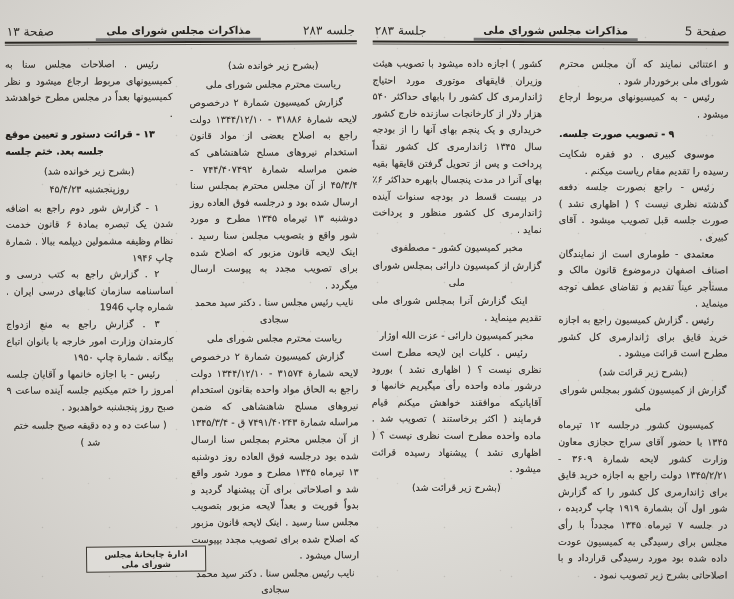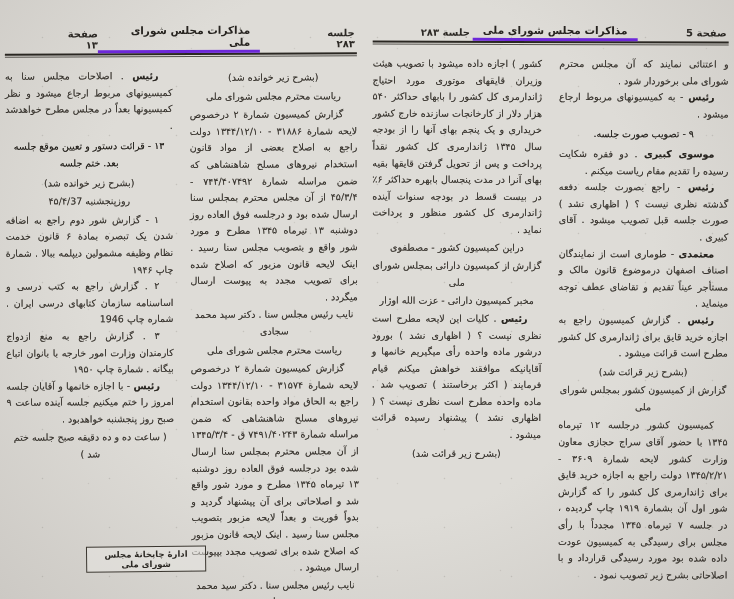--- a/index.html
+++ b/index.html
@@ -21,41 +21,41 @@
   #page12{left:372px;width:356px;transform:rotate(.15deg);}
   .hdr{
     display:flex;justify-content:space-between;align-items:flex-end;
     direction:rtl;position:relative;
     border-bottom:2px solid #2a2722;padding:0 2px 3px;
   }
   .hdr::after{
     content:'';position:absolute;left:0;right:0;bottom:-4px;height:1px;
     background:rgba(42,39,34,.75);
   }
-  .hnum{font-size:10px;font-weight:bold;color:#2c2925;letter-spacing:.5px;margin-left:46px;}
+  .hnum{font-size:12px;font-weight:normal;color:#2c2925;letter-spacing:.5px;}
   .htitle{
     font-size:10.5px;font-weight:bold;color:#26231f;
-    border-bottom:3px solid #6d28d9;padding:0 10px 2px;margin-bottom:-3px;
+    border-bottom:3px solid #737373;padding:0 10px 2px;margin-bottom:-3px;
   }
   .cols{display:flex;direction:rtl;gap:17px;margin-top:13px;}
   .col{
     flex:1;min-width:0;direction:rtl;
     font-size:9.5px;line-height:16.6px;color:#39352f;
     text-align:justify;text-shadow:0 0 .4px rgba(57,53,47,.55);
   }
   .blk{margin:0;}
   .p{text-align:justify;text-indent:14px;}
   .cont{text-align:justify;text-indent:0;}
   .center{text-align:center;text-indent:0;margin:2px 0;}
   .sig{text-align:center;text-indent:0;margin:1px 0;}
   .heading{
-    text-align:center;text-indent:0;font-weight:normal;color:#24211c;
+    text-align:left;text-indent:0;font-weight:bold;color:#24211c;
     margin:4px 0 3px;text-shadow:0 0 .5px rgba(36,33,28,.6);
   }
-  .lead{font-weight:bold;color:#2a2722;}
+  .lead{font-weight:normal;color:#2a2722;}
   .stamp{
     position:absolute;top:522px;left:79px;width:120px;
     border:1px solid #3a362f;padding:2px 4px;box-sizing:border-box;
     font-size:8.5px;font-weight:bold;color:#2c2924;text-align:center;
     background:rgba(232,230,225,.55);transform:rotate(-.4deg);
   }
 </style>
 </head>
 <body>
 
@@ -73,22 +73,23 @@
         <div class="blk p"><span class="lead">موسوی کبیری</span> . دو فقره شکایت رسیده را تقدیم مقام ریاست میکنم .</div>
         <div class="blk p"><span class="lead">رئیس</span> - راجع بصورت جلسه دفعه گذشته نظری نیست ؟ ( اظهاری نشد ) صورت جلسه قبل تصویب میشود . آقای کبیری .</div>
         <div class="blk p"><span class="lead">معتمدی</span> - طوماری است از نمایندگان اصناف اصفهان درموضوع قانون مالک و مستأجر عیناً تقدیم و تقاضای عطف توجه مینماید .</div>
         <div class="blk p"><span class="lead">رئیس</span> . گزارش کمیسیون راجع به اجازه خرید قایق برای ژاندارمری کل کشور مطرح است قرائت میشود .</div>
         <div class="blk center">(بشرح زیر قرائت شد)</div>
         <div class="blk center">گزارش از کمیسیون کشور بمجلس شورای ملی</div>
         <div class="blk p">کمیسیون کشور درجلسه ۱۲ تیرماه ۱۳۴۵ با حضور آقای سراج حجازی معاون وزارت کشور لایحه شمارة ۳۶۰۹ - ۱۳۴۵/۲/۲۱ دولت راجع به اجازه خرید قایق برای ژاندارمری کل کشور را که گزارش شور اول آن بشمارة ۱۹۱۹ چاپ گردیده ، در جلسه ۷ تیرماه ۱۳۴۵ مجدداً با رأی مجلس برای رسیدگی به کمیسیون عودت داده شده بود مورد رسیدگی قرارداد و با اصلاحاتی بشرح زیر تصویب نمود .</div>
       </div>
     <div class="col">
         <div class="blk cont">کشور ) اجازه داده میشود با تصویب هیئت وزیران قایقهای موتوری مورد احتیاج ژاندارمری کل کشور را بابهای حداکثر ۵۴۰ هزار دلار از کارخانجات سازنده خارج کشور خریداری و یک پنجم بهای آنها را از بودجه سال ۱۳۴۵ ژاندارمری کل کشور نقداً پرداخت و پس از تحویل گرفتن قایقها بقیه بهای آنرا در مدت پنجسال بابهره حداکثر ۶٪ در بیست قسط در بودجه سنوات آینده ژاندارمری کل کشور منظور و پرداخت نماید .</div>
-        <div class="blk sig">دراین کمیسیون کشور - مصطفوی</div>
+        <div class="blk sig">مخبر کمیسیون کشور - مصطفوی</div>
         <div class="blk center">گزارش از کمیسیون دارائی بمجلس شورای ملی</div>
+        <div class="blk p">اینک گزارش آنرا بمجلس شورای ملی تقدیم مینماید .</div>
         <div class="blk sig">مخبر کمیسیون دارائی - عزت الله اوژار</div>
         <div class="blk p"><span class="lead">رئیس</span> . کلیات این لایحه مطرح است نظری نیست ؟ ( اظهاری نشد ) بورود درشور ماده واحده رأی میگیریم خانمها و آقایانیکه موافقند خواهش میکنم قیام فرمایند ( اکثر برخاستند ) تصویب شد . ماده واحده مطرح است نظری نیست ؟ ( اظهاری نشد ) پیشنهاد رسیده قرائت میشود .</div>
         <div class="blk center">(بشرح زیر قرائت شد)</div>
       </div>
   </div>
 </div>
 
 <div class="page" id="page13">
   <div class="hdr">
     <span class="hnum">جلسه ۲۸۳</span>
@@ -102,21 +103,21 @@
         <div class="blk p">گزارش کمیسیون شمارة ۲ درخصوص لایحه شمارة ۳۱۸۸۶ - ۱۳۴۴/۱۲/۱۰ دولت راجع به اصلاح بعضی از مواد قانون استخدام نیروهای مسلح شاهنشاهی که ضمن مراسله شمارة ۷۴۴/۴۰۷۴۹۲ - ۴۵/۳/۴ از آن مجلس محترم بمجلس سنا ارسال شده بود و درجلسه فوق العاده روز دوشنبه ۱۳ تیرماه ۱۳۴۵ مطرح و مورد شور واقع و بتصویب مجلس سنا رسید . اینک لایحه قانون مزبور که اصلاح شده برای تصویب مجدد به پیوست ارسال میگردد .</div>
         <div class="blk sig">نایب رئیس مجلس سنا . دکتر سید محمد سجادی</div>
         <div class="blk center">ریاست محترم مجلس شورای ملی</div>
         <div class="blk p">گزارش کمیسیون شمارة ۲ درخصوص لایحه شمارة ۳۱۵۷۴ - ۱۳۴۴/۱۲/۱۰ دولت راجع به الحاق مواد واحده بقانون استخدام نیروهای مسلح شاهنشاهی که ضمن مراسله شمارة ۷۴۹۱/۴۰۲۴۳ ق - ۱۳۴۵/۳/۴ از آن مجلس محترم بمجلس سنا ارسال شده بود درجلسه فوق العاده روز دوشنبه ۱۳ تیرماه ۱۳۴۵ مطرح و مورد شور واقع شد و اصلاحاتی برای آن پیشنهاد گردید و بدواً فوریت و بعداً لایحه مزبور بتصویب مجلس سنا رسید . اینک لایحه قانون مزبور که اصلاح شده برای تصویب مجدد بپیوست ارسال میشود .</div>
         <div class="blk sig">نایب رئیس مجلس سنا . دکتر سید محمد سجادی</div>
       </div>
     <div class="col">
         <div class="blk p"><span class="lead">رئیس</span> . اصلاحات مجلس سنا به کمیسیونهای مربوط ارجاع میشود و نظر کمیسیونها بعداً در مجلس مطرح خواهدشد .</div>
         <div class="blk heading">۱۳ - قرائت دستور و تعیین موقع جلسه بعد. ختم جلسه</div>
         <div class="blk center">(بشرح زیر خوانده شد)</div>
-        <div class="blk center">روزپنجشنبه ۴۵/۴/37</div>
+        <div class="blk center">روزپنجشنبه ۴۵/۴/۲۳</div>
         <div class="blk p">۱ - گزارش شور دوم راجع به اضافه شدن یک تبصره بمادة ۶ قانون خدمت نظام وظیفه مشمولین دیپلمه ببالا . شمارة چاپ ۱۹۴۶</div>
         <div class="blk p">۲ . گزارش راجع به کتب درسی و اساسنامه سازمان کتابهای درسی ایران . شماره چاپ 1946</div>
         <div class="blk p">۳ . گزارش راجع به منع ازدواج کارمندان وزارت امور خارجه با بانوان اتباع بیگانه . شمارة چاپ ۱۹۵۰</div>
         <div class="blk p"><span class="lead">رئیس</span> - با اجازه خانمها و آقایان جلسه امروز را ختم میکنیم جلسه آینده ساعت ۹ صبح روز پنجشنبه خواهدبود .</div>
         <div class="blk center">( ساعت ده و ده دقیقه صبح جلسه ختم شد )</div>
       </div>
   </div>
   <div class="stamp">ادارهٔ چاپخانهٔ مجلس شورای ملی</div>
 </div>
 

